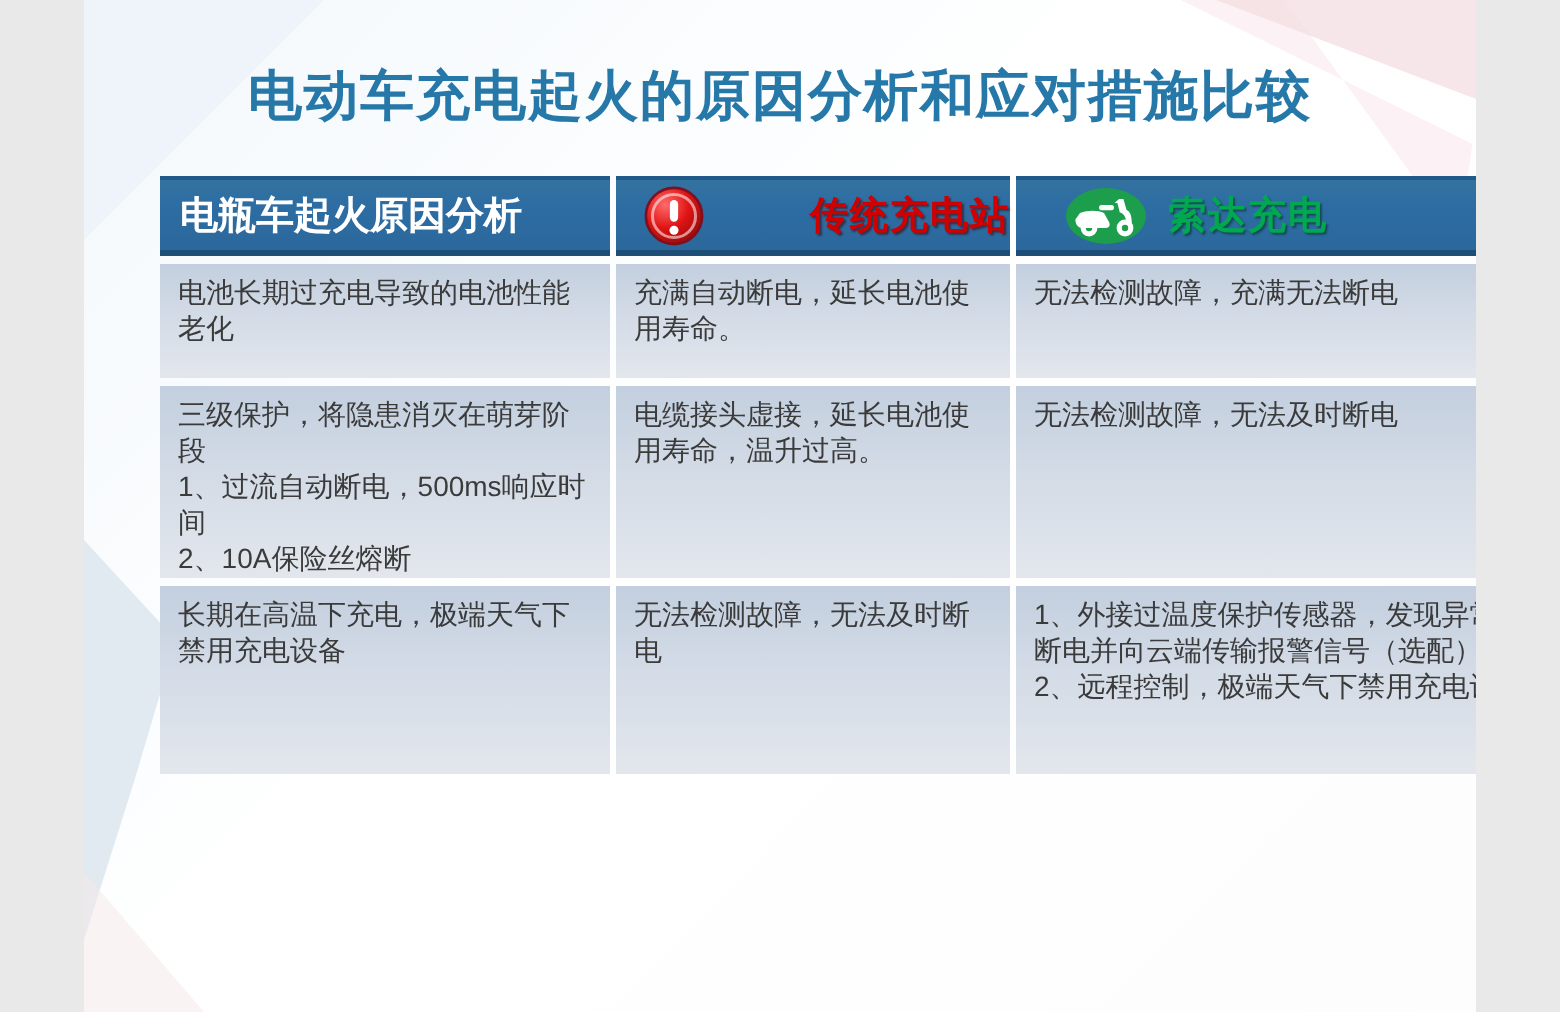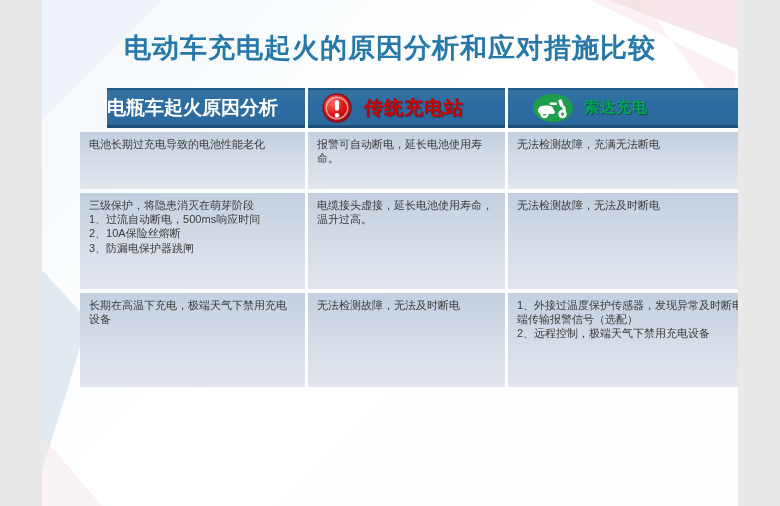--- a/index.html
+++ b/index.html
@@ -46,33 +46,33 @@
     grid-template-rows:40px 57px 96px 94px 99px;
     column-gap:3px; row-gap:4px;
   }
 
   .th {
     background:linear-gradient(180deg,#34739f 0%,#2d6da3 35%,#2b689c 100%);
     border-top:2px solid #215a8a;
     border-bottom:3px solid #1c4e78;
     display:flex; align-items:center;
   }
-  .th-cause { color:#ffffff; font-weight:bold; font-size:19px;margin-left:27px; }
-  .th-trad  { padding-left:14px; gap:12px; }
+  .th-cause { padding-left:10px; color:#ffffff; font-weight:bold; font-size:19px; }
+  .th-trad  { padding-left:14px; gap:12px;justify-content:space-between; }
   .th-suoda { padding-left:24px; gap:10px; }
   .th-trad .hlabel { color:#d10000; font-weight:bold; font-size:19px;
     text-shadow:1px 1px 1px rgba(60,0,0,.55); letter-spacing:1px; }
-  .th-suoda .hlabel { color:#00a94f; font-weight:bold; font-size:15px;
+  .th-suoda .hlabel { color:#00a94f; font-weight:bold; font-size:19px;
     text-shadow:1px 1px 1px rgba(0,50,25,.55); letter-spacing:1px; }
   .hicon { flex:0 0 auto; display:block; }
 
   .td {
     background:linear-gradient(180deg,#c3cfdf 0%,#d3dbe6 45%,#e3e7ed 100%);
     color:#3b3b3b;
-    font-size:11px; line-height:1.29;
+    font-size:14px; line-height:1.29;
     padding:5px 9px;
     white-space:pre-line;
     overflow:hidden;
   }
 </style>
 </head>
 <body>
 
 <div class="slide">
 
@@ -113,21 +113,21 @@
         <circle cx="30.5" cy="21" r="4.2" fill="#ffffff"></circle>
         <circle cx="30.5" cy="21" r="1.6" fill="#1d9e4c"></circle>
         <path d="M27.5 6.5 l2.2 0 1.6 5.5 c2 .8 2.6 3.5 2.6 6.5 l-2.6 0 c-.4-3-1.6-5-3.4-5.2 l-1.2-4.8 -1.4 0 z" fill="#ffffff"></path>
         <path d="M8 13.5 c4-1.5 9-1.5 12 0 l2.5 4.5 c.8 1.5 0 3-1.6 3 l-11.8 0 c-2.4 0-3.4-2.2-3.4-4.2 z" fill="#ffffff"></path>
         <rect x="17.5" y="9.5" width="7.5" height="2.6" rx="1.3" fill="#ffffff"></rect>
       </svg>
       <span class="hlabel">索达充电</span>
     </div>
 
     <div class="td">电池长期过充电导致的电池性能老化</div>
-    <div class="td">报警可自动断电，延长电池使用寿命。</div>
+    <div class="td">充满自动断电，延长电池使用寿命。</div>
 
     <div class="td">无法检测故障，充满无法断电</div>
     <div class="td">三级保护，将隐患消灭在萌芽阶段
 1、过流自动断电，500ms响应时间
 2、10A保险丝熔断
 3、防漏电保护器跳闸</div>
 
     <div class="td">电缆接头虚接，延长电池使用寿命，温升过高。</div>
     <div class="td">无法检测故障，无法及时断电</div>
 

